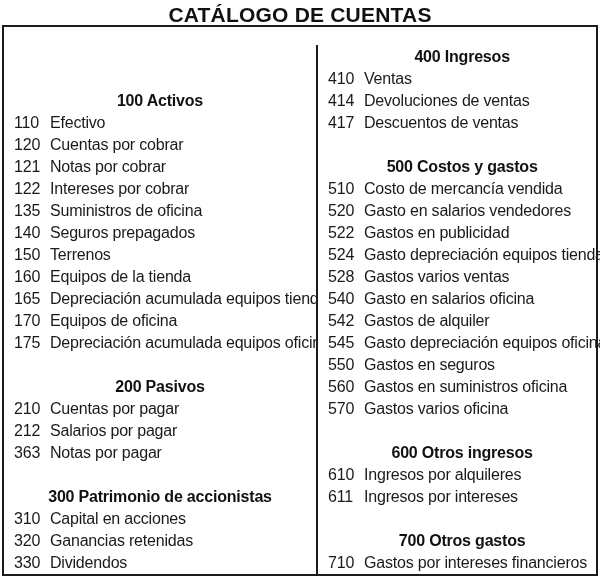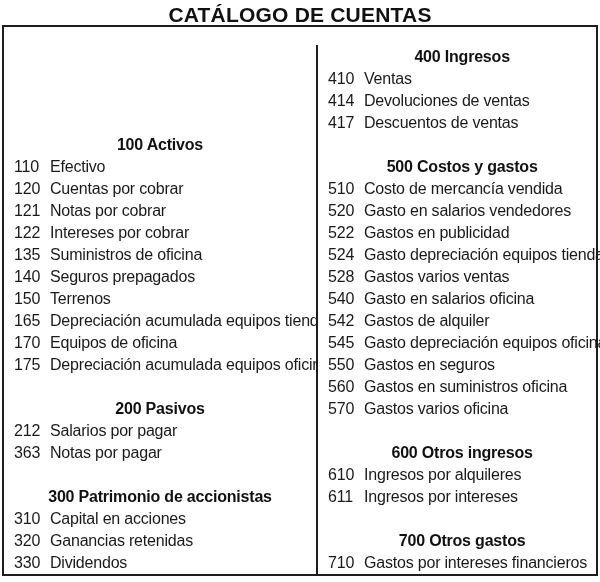--- a/index.html
+++ b/index.html
@@ -63,25 +63,27 @@
   <div class="accounts-table" id="accounts-table">
       <div class="col col-left">
         <div class="row header">100 Activos</div>
         <div class="row item"><span class="code">110</span><span class="label">Efectivo</span></div>
         <div class="row item"><span class="code">120</span><span class="label">Cuentas por cobrar</span></div>
         <div class="row item"><span class="code">121</span><span class="label">Notas por cobrar</span></div>
         <div class="row item"><span class="code">122</span><span class="label">Intereses por cobrar</span></div>
         <div class="row item"><span class="code">135</span><span class="label">Suministros de oficina</span></div>
         <div class="row item"><span class="code">140</span><span class="label">Seguros prepagados</span></div>
         <div class="row item"><span class="code">150</span><span class="label">Terrenos</span></div>
+        <div class="row item"><span class="code">160</span><span class="label">Equipos de la tienda</span></div>
         <div class="row item"><span class="code">165</span><span class="label">Depreciación acumulada equipos tienda</span></div>
         <div class="row item"><span class="code">170</span><span class="label">Equipos de oficina</span></div>
         <div class="row item"><span class="code">175</span><span class="label">Depreciación acumulada equipos oficina</span></div>
         <div class="row blank"></div>
         <div class="row header">200 Pasivos</div>
+        <div class="row item"><span class="code">210</span><span class="label">Cuentas por pagar</span></div>
         <div class="row item"><span class="code">212</span><span class="label">Salarios por pagar</span></div>
         <div class="row item"><span class="code">363</span><span class="label">Notas por pagar</span></div>
         <div class="row blank"></div>
         <div class="row header">300 Patrimonio de accionistas</div>
         <div class="row item"><span class="code">310</span><span class="label">Capital en acciones</span></div>
         <div class="row item"><span class="code">320</span><span class="label">Ganancias retenidas</span></div>
         <div class="row item"><span class="code">330</span><span class="label">Dividendos</span></div>
       </div>
       <div class="col col-right">
         <div class="row header">400 Ingresos</div>

